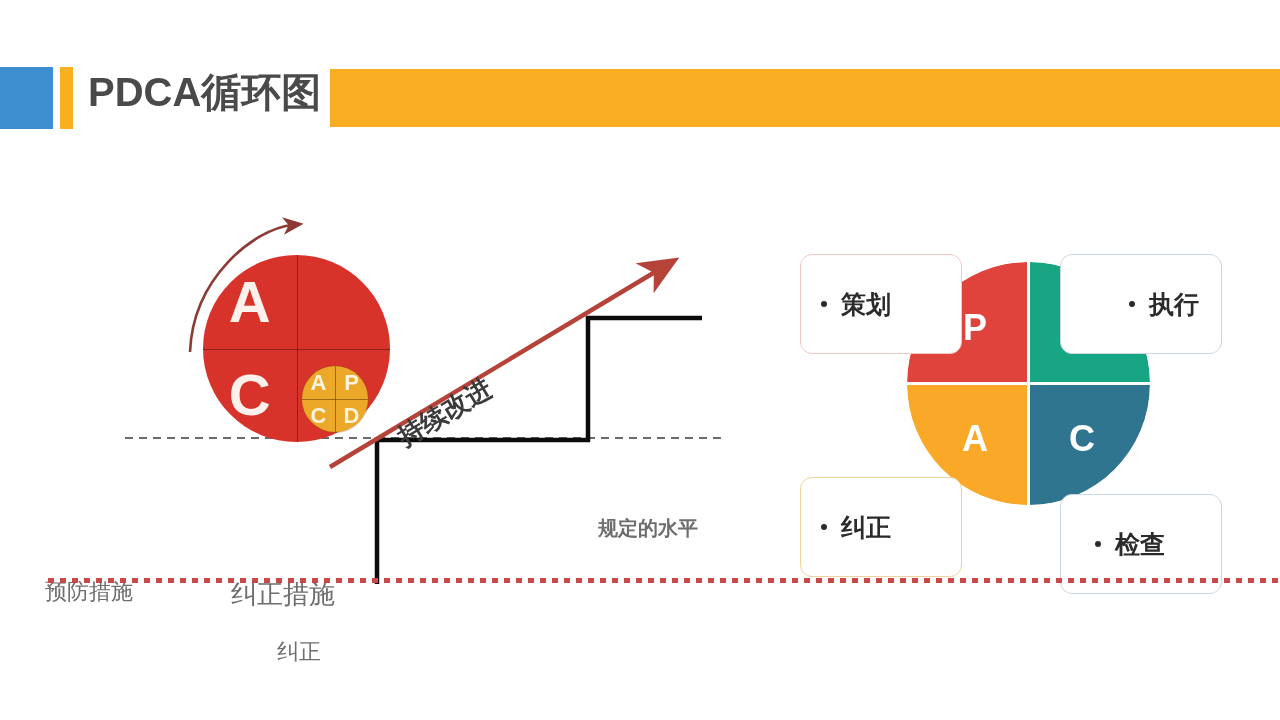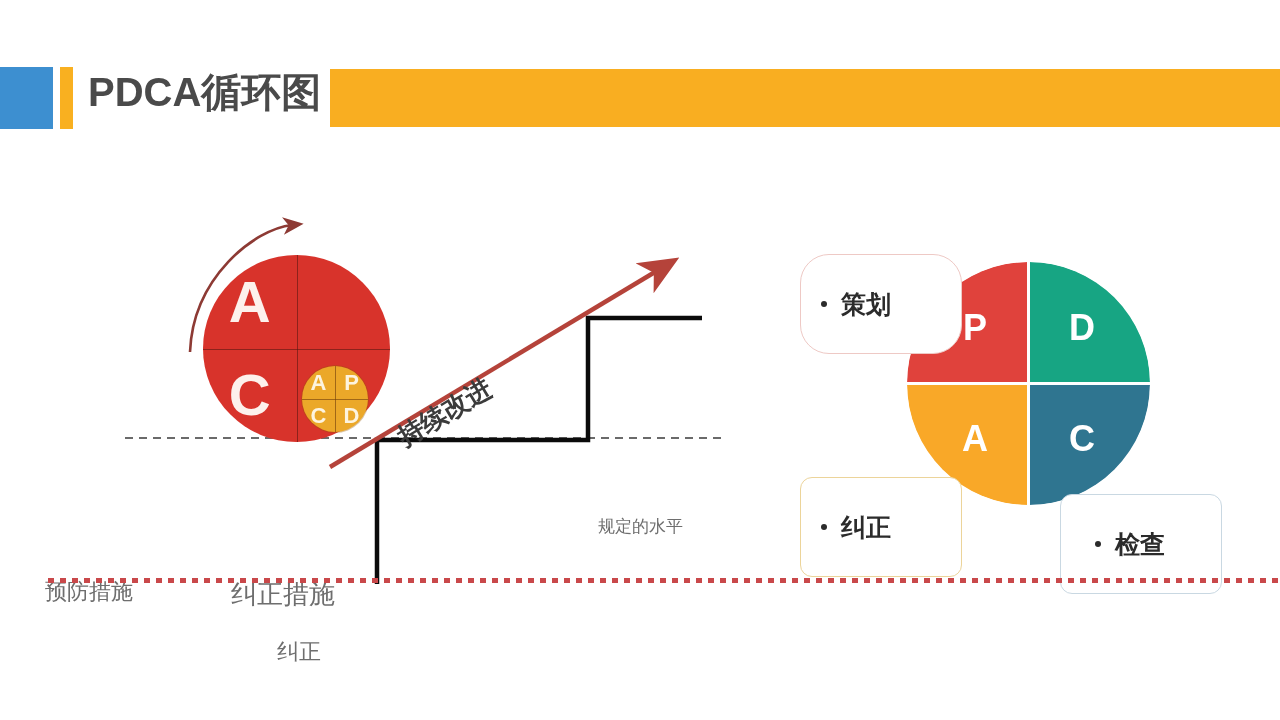--- a/index.html
+++ b/index.html
@@ -158,22 +158,22 @@
   #label-corrective-action {
     left: 231px; top: 440px;
     font-size: 26px;
   }
   #label-correction {
     left: 277px; top: 500px;
     font-size: 22px;
   }
   #label-specified-level {
     left: 598px; top: 378px;
-    font-size: 17px;
-    font-weight: normal;
+    font-size: 20px;
+    font-weight: bold;
   }
   #label-continuous-improvement {
     left: 400px; top: 285px;
     font-size: 26px;
     font-weight: bold;
     color: #3b3b3b;
     transform: rotate(-31deg);
     transform-origin: left center;
   }
 
@@ -237,21 +237,21 @@
     margin-left: 20px;
     margin-right: 14px;
     flex: 0 0 auto;
   }
   .pdca-callout .callout-text {
     font-size: 25px;
     font-weight: bold;
     color: #2b2b2b;
     white-space: nowrap;
   }
-  #callout-plan   { left: 10px;  top: 12px;  border-color: #eec9c5; border-radius: 29px; }
+  #callout-plan   { left: 10px;  top: 12px;  border-color: #eec9c5; }
   #callout-do     { left: 270px; top: 12px;  border-color: #c9d8e2; justify-content: flex-end; }
   #callout-act    { left: 10px;  top: 235px; border-color: #ecd49a; }
   #callout-check  { left: 270px; top: 252px; border-color: #c9d8e2; justify-content: center; }
   #callout-do .bullet-dot,
   #callout-check .bullet-dot { margin-left: 0; }
   #callout-do .callout-text,
   #callout-check .callout-text { margin-right: 22px; }
 
   
   #bottom-dotted-rule {
@@ -362,20 +362,24 @@
       <path d="M38,27 A14,14 0 0 1 12,32" fill="none" stroke="#ffffff" stroke-width="4.2" stroke-linecap="round"></path>
       <path d="M36,10 L38.5,17.5 L31,17" fill="#ffffff"></path>
       <path d="M12,38 L9.5,30.5 L17,31" fill="#ffffff"></path>
     </svg>
 
     <div class="pdca-callout" id="callout-plan">
       <div class="bullet-dot"></div>
       <div class="callout-text">策划</div>
     </div>
 
+    <div class="pdca-callout" id="callout-do">
+      <div class="bullet-dot"></div>
+      <div class="callout-text">执行</div>
+    </div>
 
     <div class="pdca-callout" id="callout-act">
       <div class="bullet-dot"></div>
       <div class="callout-text">纠正</div>
     </div>
 
     <div class="pdca-callout" id="callout-check">
       <div class="bullet-dot"></div>
       <div class="callout-text">检查</div>
     </div>

